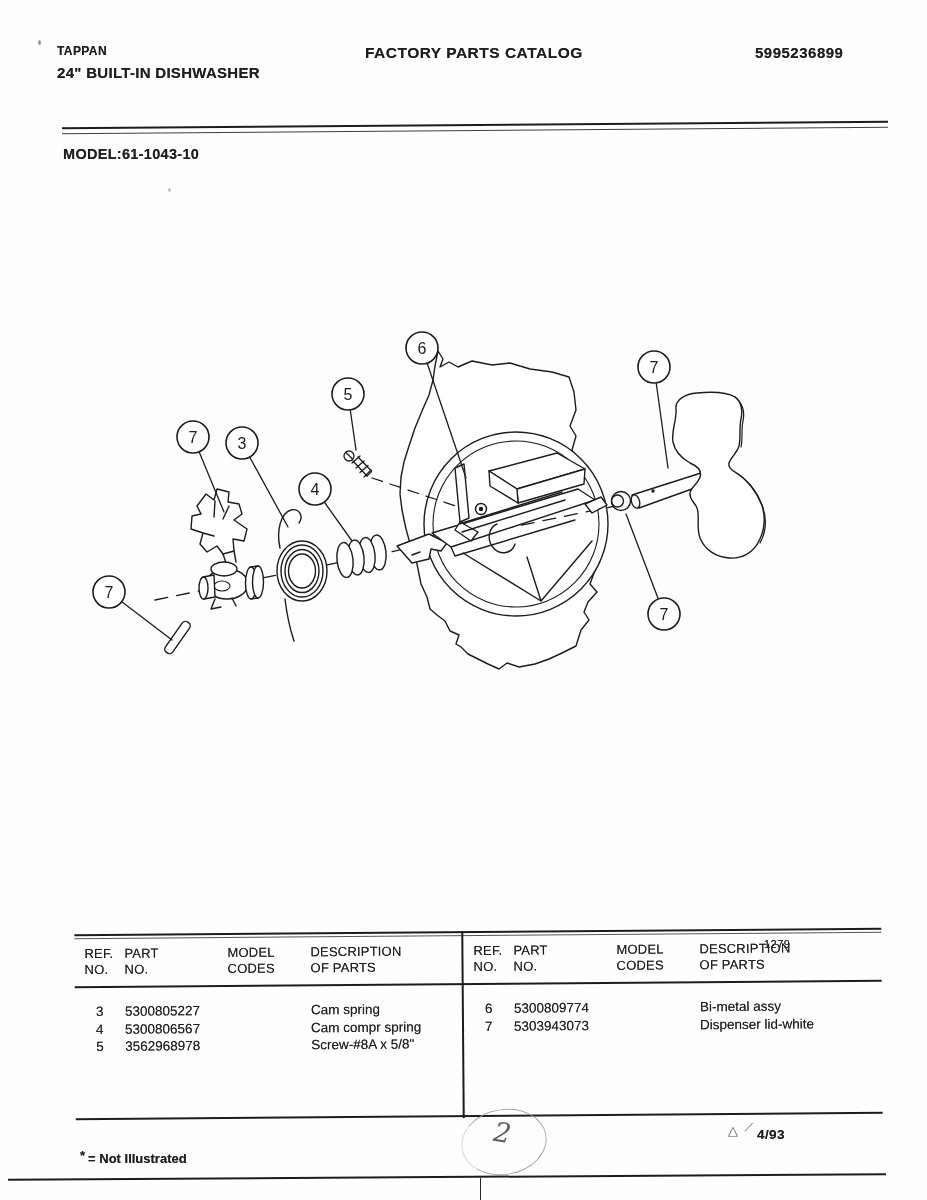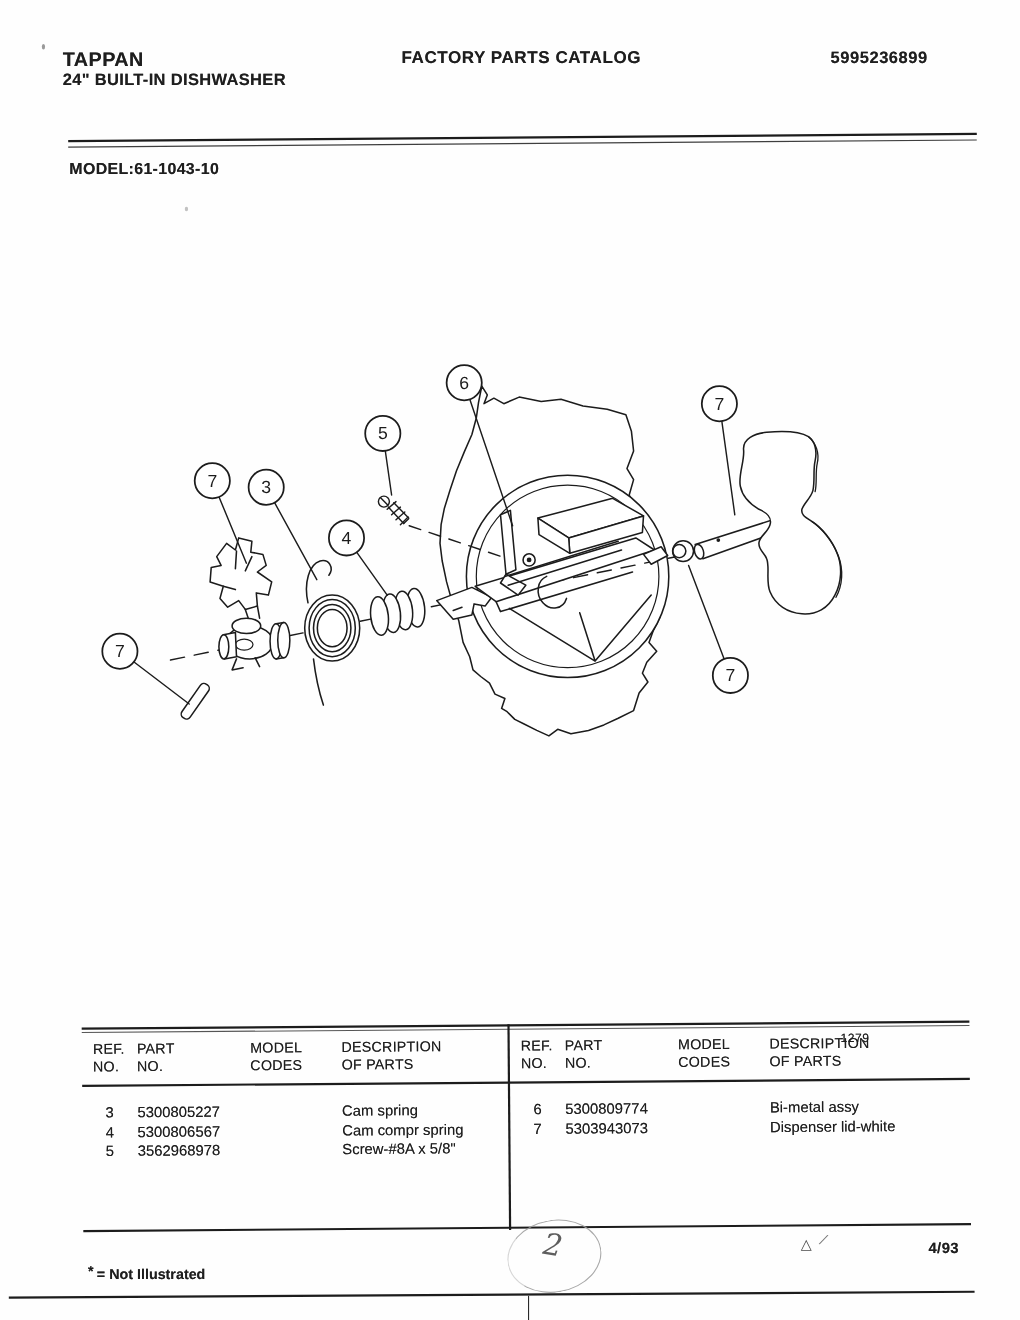--- a/index.html
+++ b/index.html
@@ -3,21 +3,21 @@
 <meta charset="utf-8">
 <style>
   html,body{margin:0;padding:0;}
   body{
     width:927px;height:1200px;position:relative;background:#fefefe;overflow:hidden;
     font-family:"Liberation Sans",sans-serif;color:#1e1e1e;
   }
   .abs{position:absolute;}
   .scan{text-shadow:0 0 .6px rgba(20,20,20,.65);}
   
-  .brand{left:57px;top:44px;font-size:18px;font-weight:bold;letter-spacing:.4px;}
+  .brand{left:57px;top:44px;font-size:12px;font-weight:bold;letter-spacing:.4px;}
   .product{left:57px;top:64px;font-size:15px;font-weight:bold;letter-spacing:.3px;}
   .doc-title{left:365px;top:44px;font-size:15.5px;font-weight:bold;letter-spacing:.5px;}
   .pub-no{left:755px;top:44px;font-size:15px;font-weight:bold;letter-spacing:.5px;}
   .rule{background:#1c1c1c;transform:rotate(-0.45deg);}
   .rule1{left:62px;top:124px;width:826px;height:2.4px;}
   .rule2{left:62px;top:130px;width:826px;height:1.4px;opacity:.85;}
   .model-line{left:63px;top:146px;font-size:14.5px;font-weight:bold;letter-spacing:.3px;}
   .model-line .num{margin-left:0;}
   .fig-no{left:764px;top:938px;font-size:11px;letter-spacing:.5px;}
   
@@ -41,21 +41,21 @@
   .tcell.ref{padding-left:11px;}
   
   .footnote{left:80px;top:1136px;font-size:13px;font-weight:bold;margin-top:15px;}
   .footnote .star{position:relative;top:-3px;margin-right:3px;}
   .hand-circle{left:461px;top:1109px;width:84px;height:64px;border:1.6px solid #9b9b9b;
     border-left-color:#cfcfcf;border-radius:50%;transform:rotate(-10deg);opacity:.85;}
   .hand-two{left:494px;top:1117px;font-family:"DejaVu Serif",serif;font-style:italic;
     font-size:27px;color:#5e5e5e;transform:rotate(9deg);}
   .rev-tri{left:728px;top:1123px;font-size:13px;color:#4a4a4a;}
   .rev-tick{left:748px;top:1119px;font-size:14px;color:#777;transform:rotate(12deg);}
-  .date{left:844px;top:1127px;font-size:13.5px;font-weight:bold;letter-spacing:.4px;}
+  .date{left:757px;top:1127px;font-size:13.5px;font-weight:bold;letter-spacing:.4px;}
   .f-rule{left:8px;top:1176px;width:878px;height:2.2px;background:#1c1c1c;transform:rotate(-0.35deg);}
   .f-vline{left:480px;top:1178px;width:1.4px;height:22px;background:#2a2a2a;}
 </style>
 </head>
 <body>
 
 <div class="abs brand scan">TAPPAN</div>
 <div class="abs product scan">24" BUILT-IN DISHWASHER</div>
 <div class="abs doc-title scan">FACTORY PARTS CATALOG</div>
 <div class="abs pub-no scan">5995236899</div>

